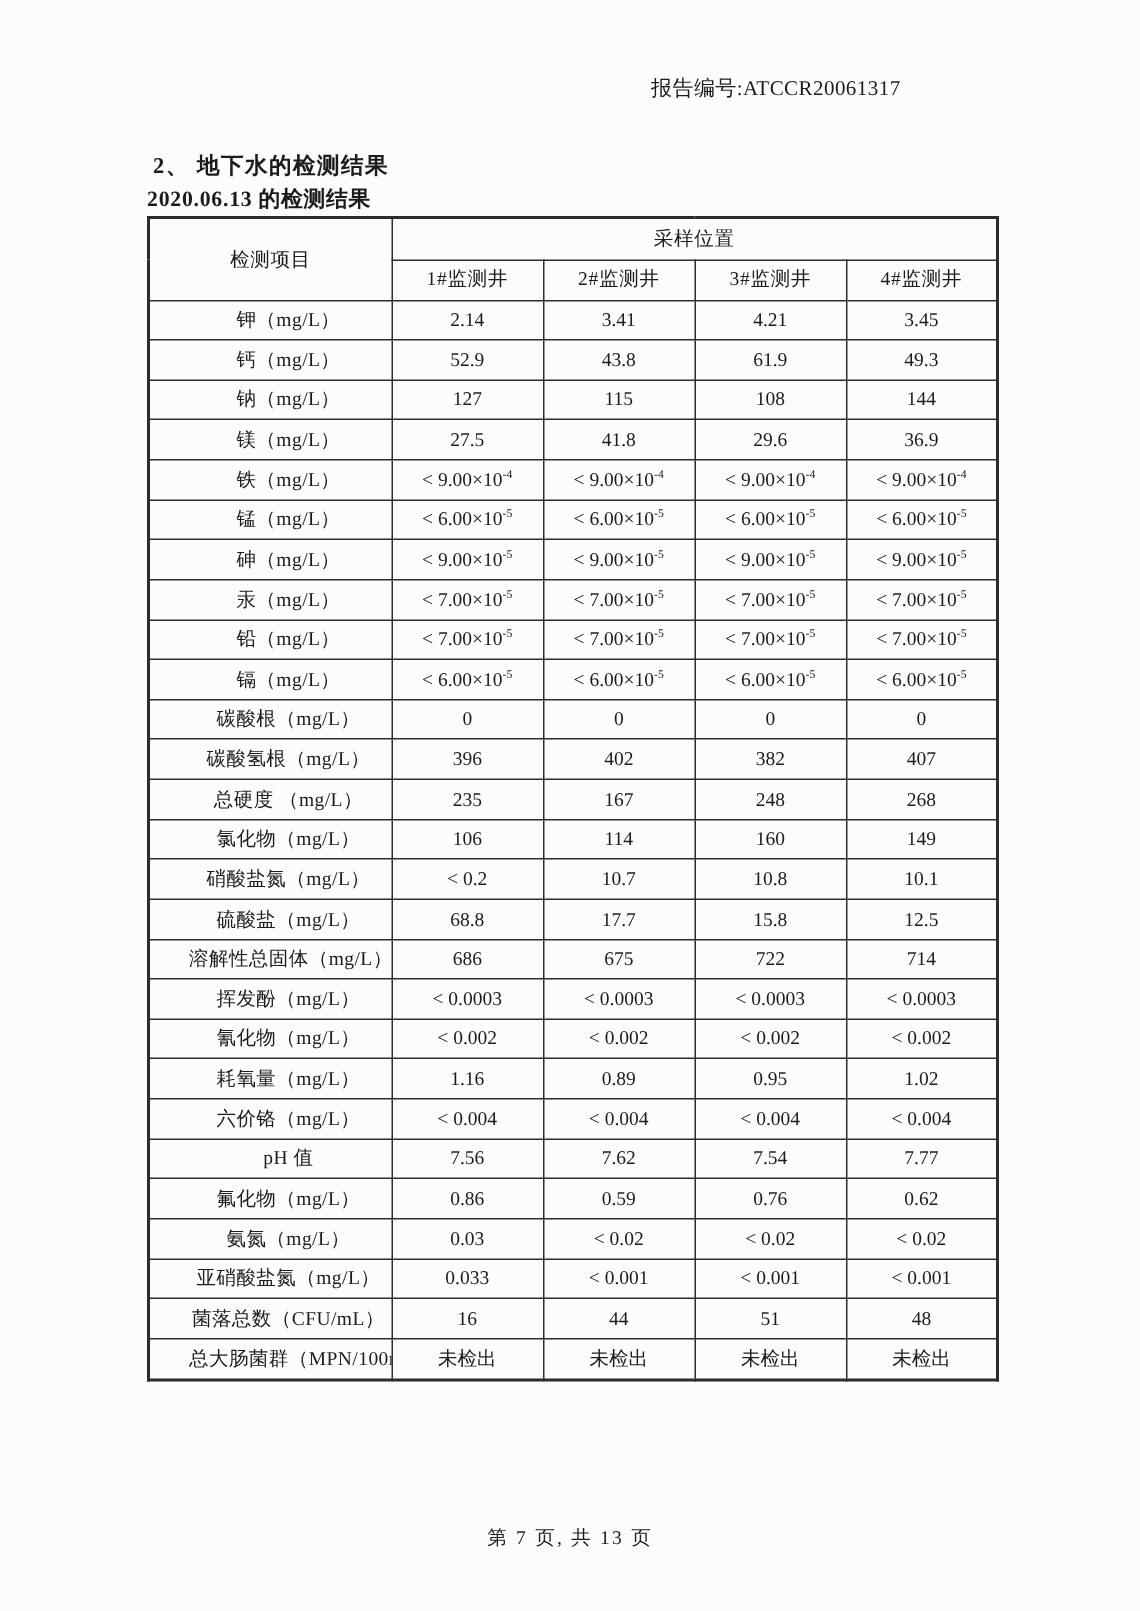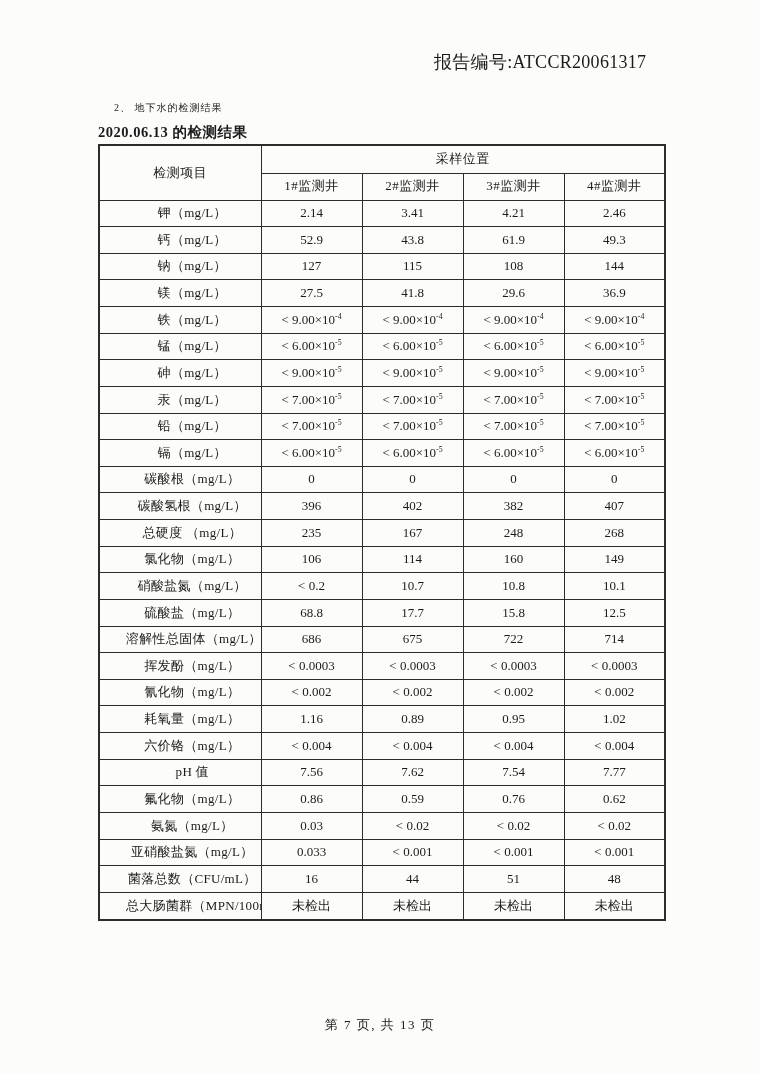--- a/index.html
+++ b/index.html
@@ -12,30 +12,30 @@
     position: relative;
     background: #fcfcfa;
     color: #1b1b1b;
     font-family: "Liberation Serif", "DejaVu Serif", serif;
     overflow: hidden;
   }
   .report-no {
     position: absolute;
     top: 50px;
     left: 434px;
-    font-size: 18px;
+    font-size: 14px;
     letter-spacing: 0.3px;
     white-space: nowrap;
   }
   .section-heading {
     position: absolute;
     top: 101px;
-    left: 114px;
-    font-size: 10px;
-    font-weight: normal;
+    left: 102px;
+    font-size: 15px;
+    font-weight: bold;
     letter-spacing: 1px;
     white-space: nowrap;
   }
   .table-title {
     position: absolute;
     top: 123px;
     left: 98px;
     width: 566px;
     text-align: left;
     font-size: 14.5px;
@@ -111,21 +111,21 @@
       <th>3#监测井</th>
       <th>4#监测井</th>
     </tr>
   </thead>
   <tbody>
       <tr>
         <td class="item-cell">钾（mg/L）</td>
         <td>2.14</td>
         <td>3.41</td>
         <td>4.21</td>
-        <td>2.46</td>
+        <td>3.45</td>
       </tr>
       <tr>
         <td class="item-cell">钙（mg/L）</td>
         <td>52.9</td>
         <td>43.8</td>
         <td>61.9</td>
         <td>49.3</td>
       </tr>
       <tr>
         <td class="item-cell">钠（mg/L）</td>

